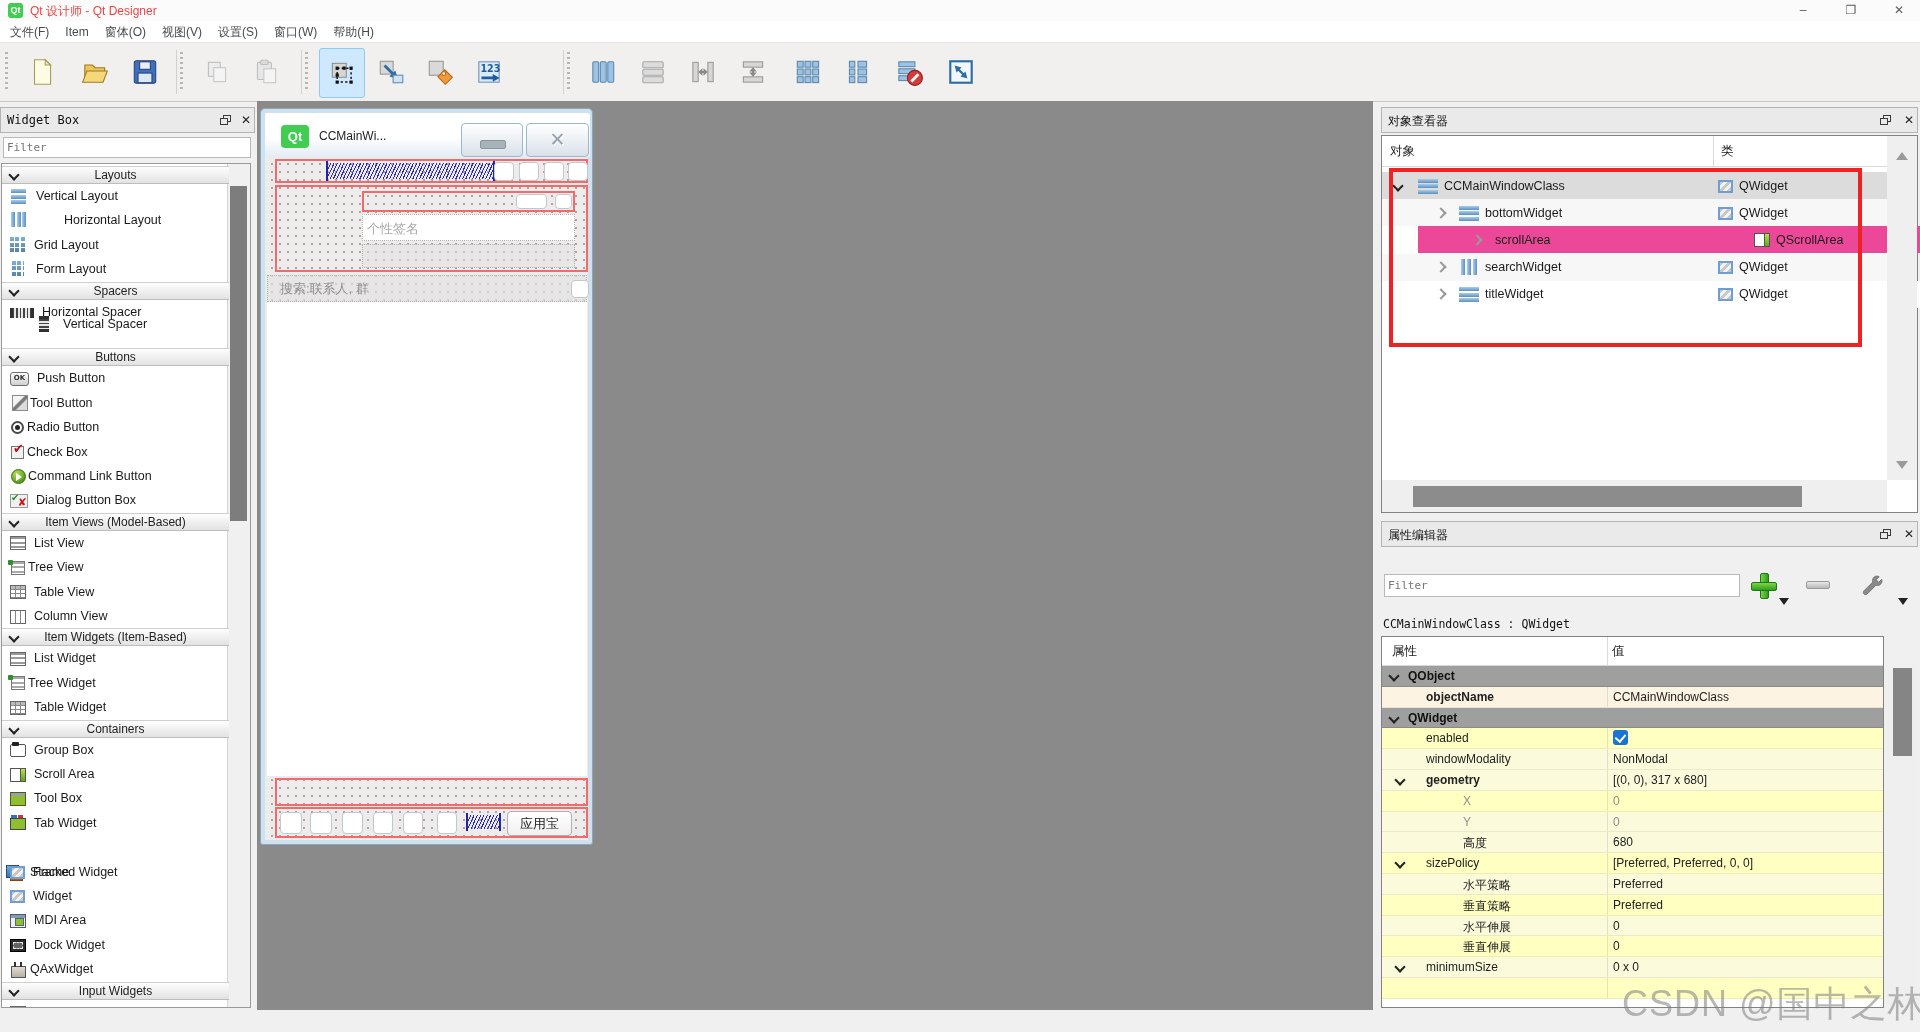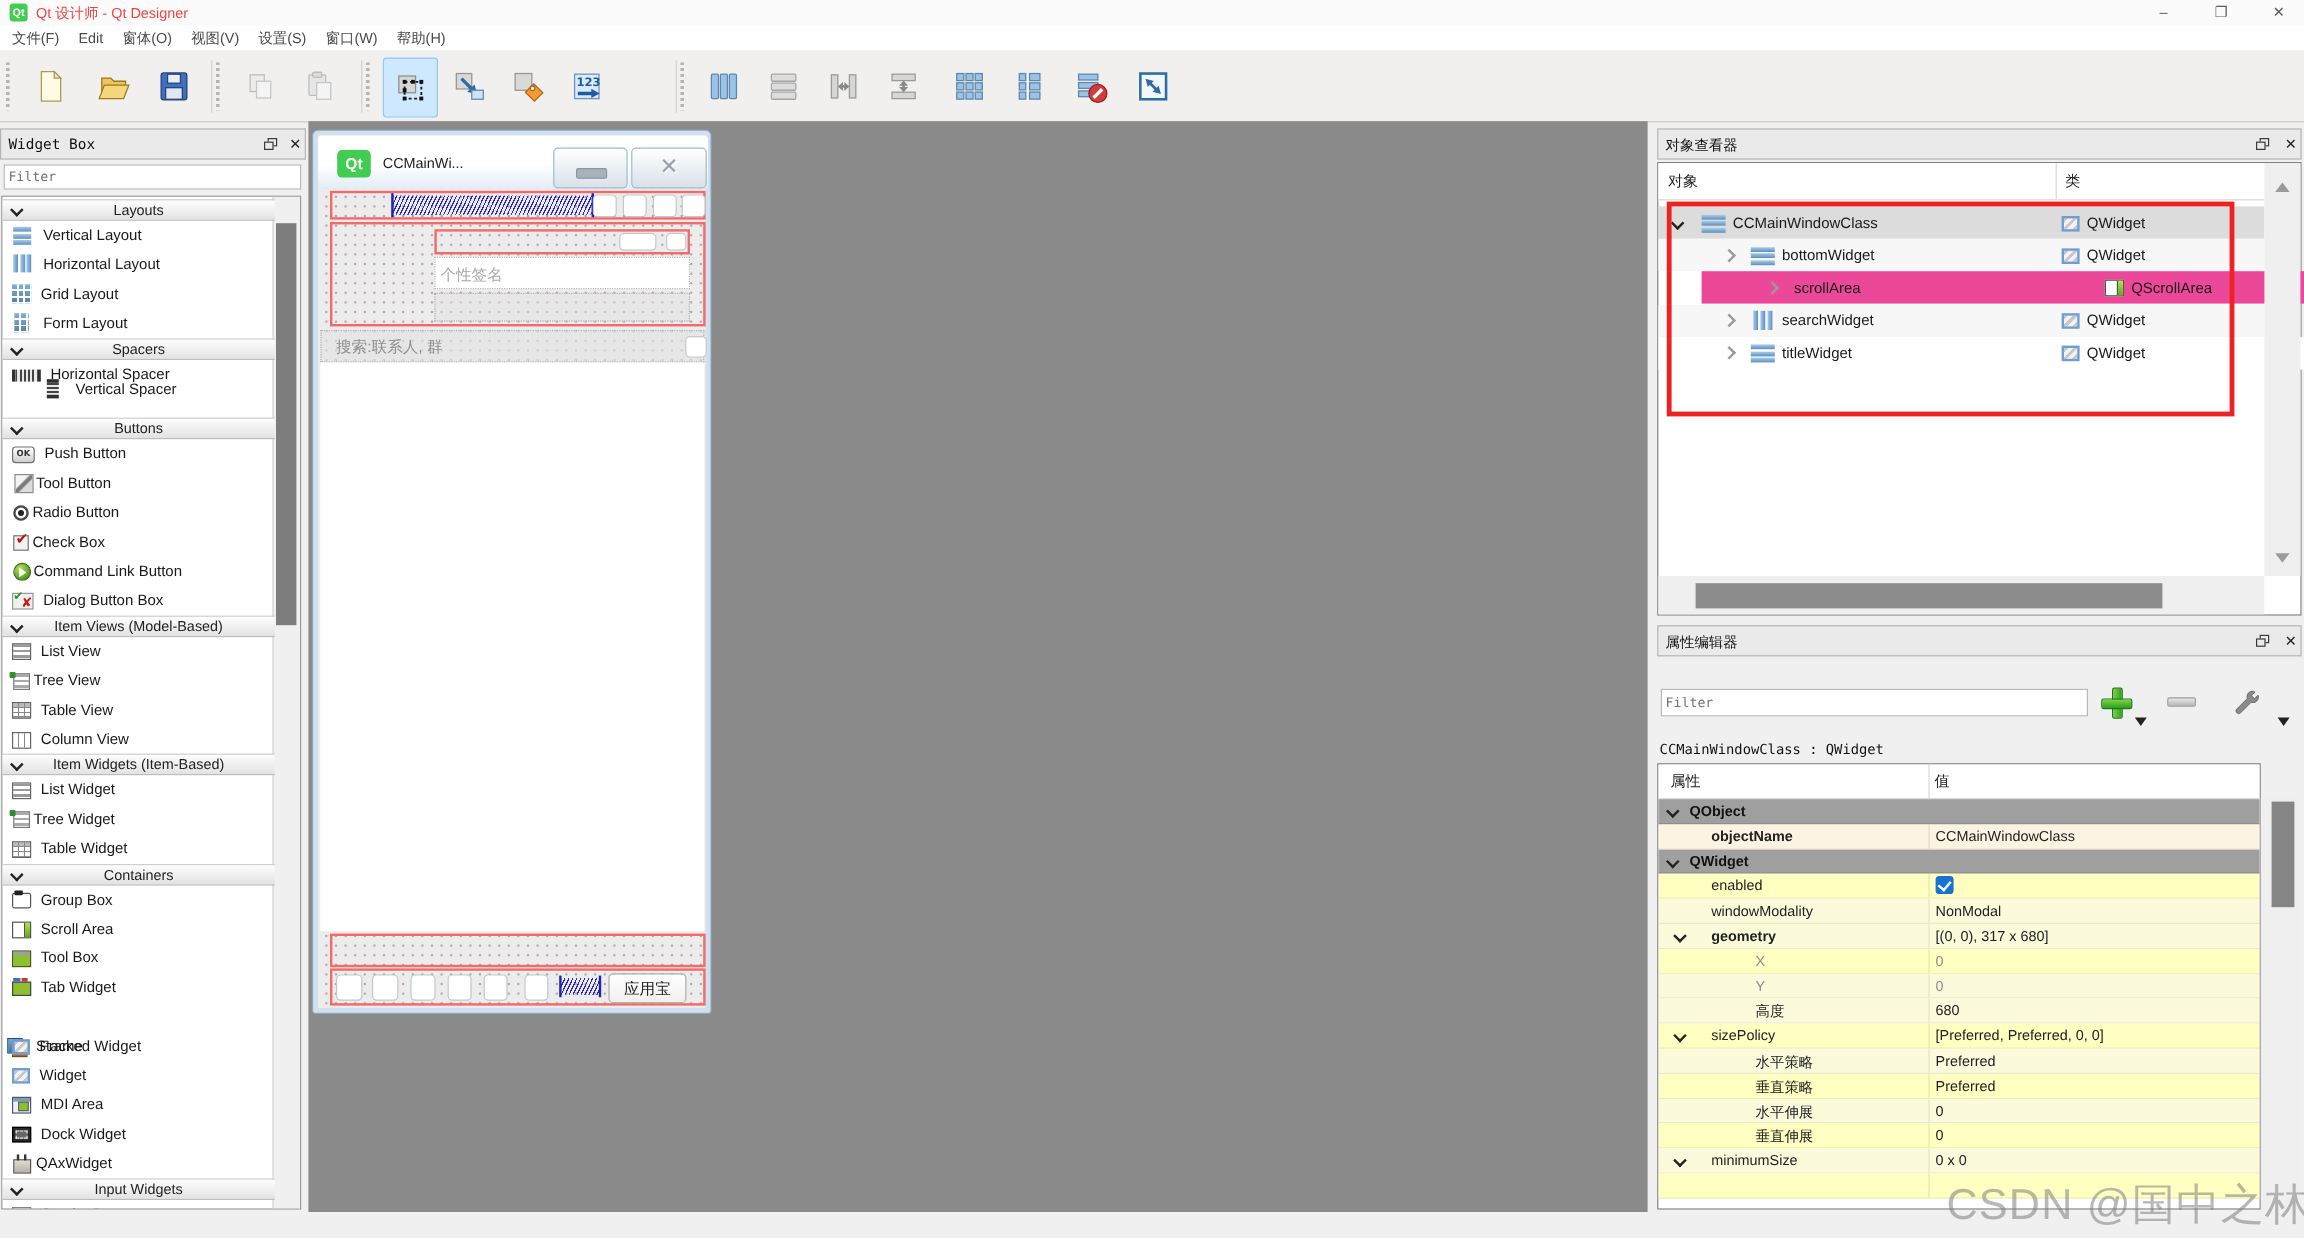--- a/index.html
+++ b/index.html
@@ -162,21 +162,21 @@
 </head>
 <body>
 
 <div id="titlebar">
   <div id="app-icon">Qt</div>
   <div id="win-title">Qt 设计师 - Qt Designer</div>
   <div class="winbtn" style="left:1786px">–</div>
   <div class="winbtn" style="left:1834px">❐</div>
   <div class="winbtn" style="left:1882px">✕</div>
 </div>
-<div id="menubar"><span class="menu-item">文件(F)</span><span class="menu-item">Edit</span><span class="menu-item">窗体(O)</span><span class="menu-item">视图(V)</span><span class="menu-item">设置(S)</span><span class="menu-item">窗口(W)</span><span class="menu-item">帮助(H)</span></div>
+<div id="menubar"><span class="menu-item">文件(F)</span><span class="menu-item">Item</span><span class="menu-item">窗体(O)</span><span class="menu-item">视图(V)</span><span class="menu-item">设置(S)</span><span class="menu-item">窗口(W)</span><span class="menu-item">帮助(H)</span></div>
 <div id="toolbar">
     <div class="tb-handle" style="left: 5px;"></div>
     <div class="tb-sep" style="left: 176px;"></div>
     <div class="tb-handle" style="left: 180px;"></div>
     <div class="tb-sep" style="left: 301px;"></div>
     <div class="tb-handle" style="left: 305px;"></div>
     <div class="tb-sep" style="left: 563px;"></div>
     <div class="tb-handle" style="left: 567px;"></div>
     <div class="tb-btn" style="left: 20px;">
       <svg viewBox="0 0 28 28">
@@ -339,21 +339,21 @@
 <input id="wb-filter" placeholder="Filter" style="">
 <div id="wb-list">
   <div id="wb-scroll">
       <div id="wb-thumb"></div>
     </div>
 <div class="wb-header" style="top: 2px;"><span class="chev" style="position: absolute; left: 8px; top: 4px;"></span><span>Layouts</span></div>
     <div class="wb-item" style="top: 20px;">
       <span class="wi wi-vertical-layout"></span>
       <span>Vertical Layout</span>
     </div>
-    <div class="wb-item" style="top: 44.4px;">
+    <div class="wb-item" style="top: 44.4px; gap: 28px;">
       <span class="wi wi-horizontal-layout"></span>
       <span>Horizontal Layout</span>
     </div>
     <div class="wb-item" style="top: 68.8px;">
       <span class="wi wi-grid-layout"></span>
       <span>Grid Layout</span>
     </div>
     <div class="wb-item" style="top: 93.2px;">
       <span class="wi wi-form-layout"></span>
       <span>Form Layout</span>

